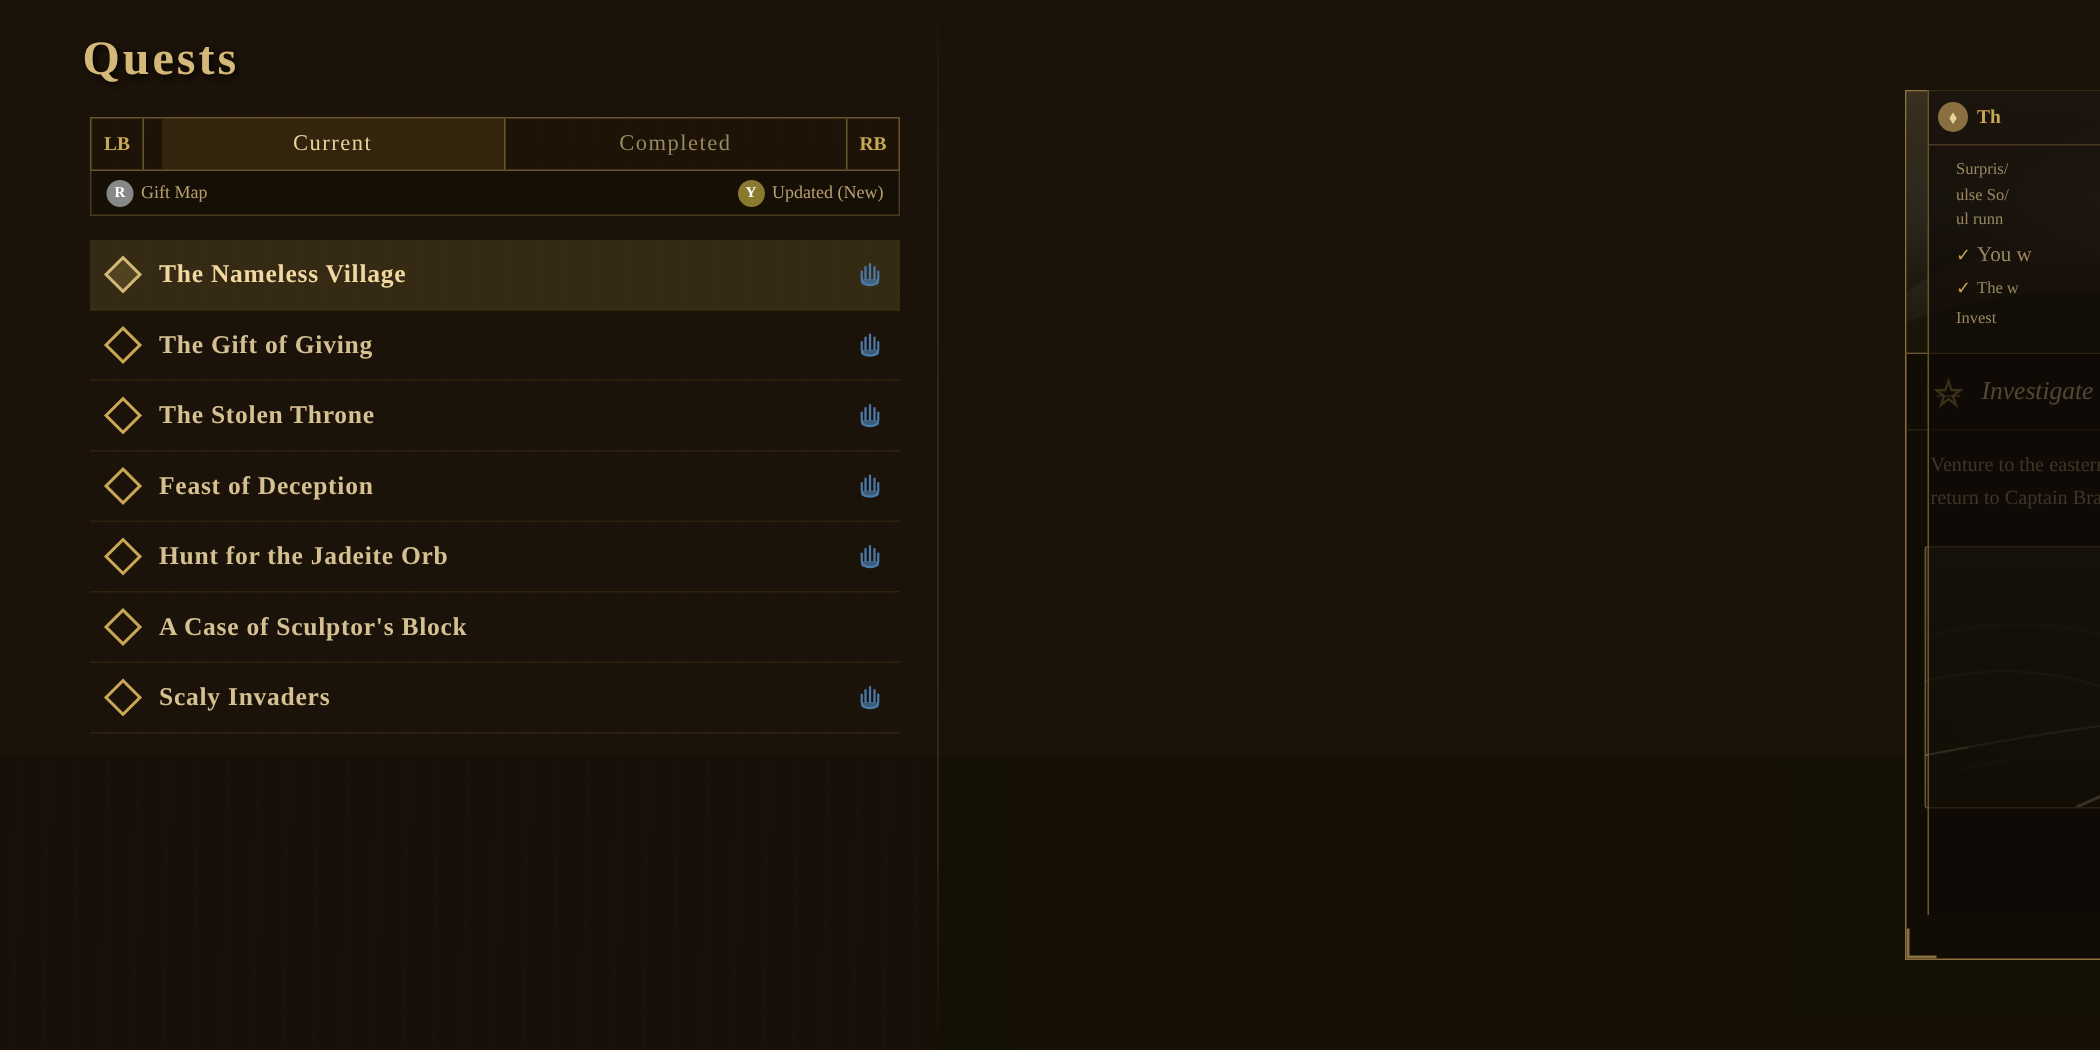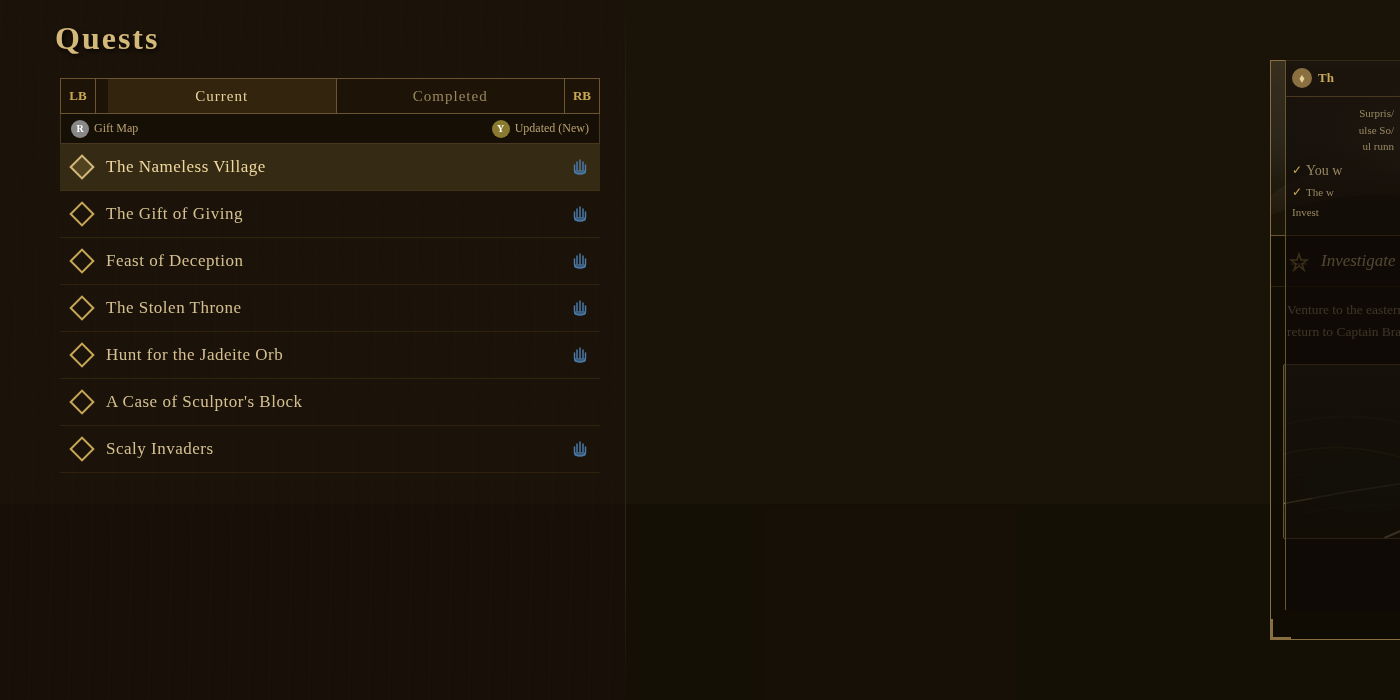--- a/index.html
+++ b/index.html
@@ -173,23 +173,24 @@
       align-items: center;
       gap: 5px;
       padding: 0 10px;
       color: #b8a070;
       font-size: 12px;
     }
 
     
     .quest-list {
       position: absolute;
-      top: 144px;
+      top: 160px;
       left: 60px;
       width: 540px;
+      font-weight: bold;
     }
 
     .quest-item {
       width: 100%;
       height: 47px;
       display: flex;
       align-items: center;
       border-bottom: 1px solid rgba(80,60,20,0.4);
       padding: 0 8px;
       cursor: pointer;
@@ -420,33 +421,33 @@
             <svg width="22" height="22" viewBox="0 0 22 22">
       <path d="M11,4 L11,14 M8,6 L8,14 M14,6 L14,14 M5.5,9 L5.5,14 Q5.5,18 11,18 Q16.5,18 16.5,14 L16.5,9" stroke="#4a7aaa" stroke-width="1.5" fill="none" stroke-linecap="round"></path>
       <rect x="5" y="14" width="12" height="4" rx="3" fill="#4a7aaa" opacity="0.7"></rect>
     </svg>
           </div>
         </div>
         <div class="quest-item">
           <div class="quest-icon">
             <div class="diamond-icon"></div>
           </div>
-          <span class="quest-name">Feast of Deception</span>
+          <span class="quest-name">The Stolen Throne</span>
           <div class="hand-icon">
             <svg width="22" height="22" viewBox="0 0 22 22">
       <path d="M11,4 L11,14 M8,6 L8,14 M14,6 L14,14 M5.5,9 L5.5,14 Q5.5,18 11,18 Q16.5,18 16.5,14 L16.5,9" stroke="#4a7aaa" stroke-width="1.5" fill="none" stroke-linecap="round"></path>
       <rect x="5" y="14" width="12" height="4" rx="3" fill="#4a7aaa" opacity="0.7"></rect>
     </svg>
           </div>
         </div>
         <div class="quest-item">
           <div class="quest-icon">
             <div class="diamond-icon"></div>
           </div>
-          <span class="quest-name">The Stolen Throne</span>
+          <span class="quest-name">Feast of Deception</span>
           <div class="hand-icon">
             <svg width="22" height="22" viewBox="0 0 22 22">
       <path d="M11,4 L11,14 M8,6 L8,14 M14,6 L14,14 M5.5,9 L5.5,14 Q5.5,18 11,18 Q16.5,18 16.5,14 L16.5,9" stroke="#4a7aaa" stroke-width="1.5" fill="none" stroke-linecap="round"></path>
       <rect x="5" y="14" width="12" height="4" rx="3" fill="#4a7aaa" opacity="0.7"></rect>
     </svg>
           </div>
         </div>
         <div class="quest-item">
           <div class="quest-icon">
             <div class="diamond-icon"></div>
@@ -567,21 +568,21 @@
       </div>
     </div>
 
     <div class="far-right-panel">
       <div style="padding: 8px 6px; border-bottom: 1px solid #4a3820; display:flex; align-items:center; gap:6px;">
         <div style="width:20px;height:20px;background:#8a7040;border-radius:50%;display:flex;align-items:center;justify-content:center;">
           <span style="color:#e8d49a;font-size:12px;">⬧</span>
         </div>
         <span style="color:#c8a855;font-size:13px;font-weight:bold;">Th</span>
       </div>
-      <div style="padding:8px 6px;text-align:right;">
+      <div style="padding:8px 18px;">
         <div style="color:#9a8860;font-size:11px;line-height:1.5;margin-bottom:8px;">Surpris/<br>ulse So/<br>ul runn</div>
         <div style="display:flex;align-items:center;gap:4px;margin-bottom:6px;">
           <span style="color:#c8a855;font-size:12px;">✓</span>
           <span style="color:#9a8860;font-size:14px;">You w</span>
         </div>
         <div style="display:flex;align-items:center;gap:4px;margin-bottom:6px;">
           <span style="color:#c8a855;font-size:12px;">✓</span>
           <span style="color:#9a8860;font-size:11px;">The w</span>
         </div>
         <div style="display:flex;align-items:center;gap:4px;">

